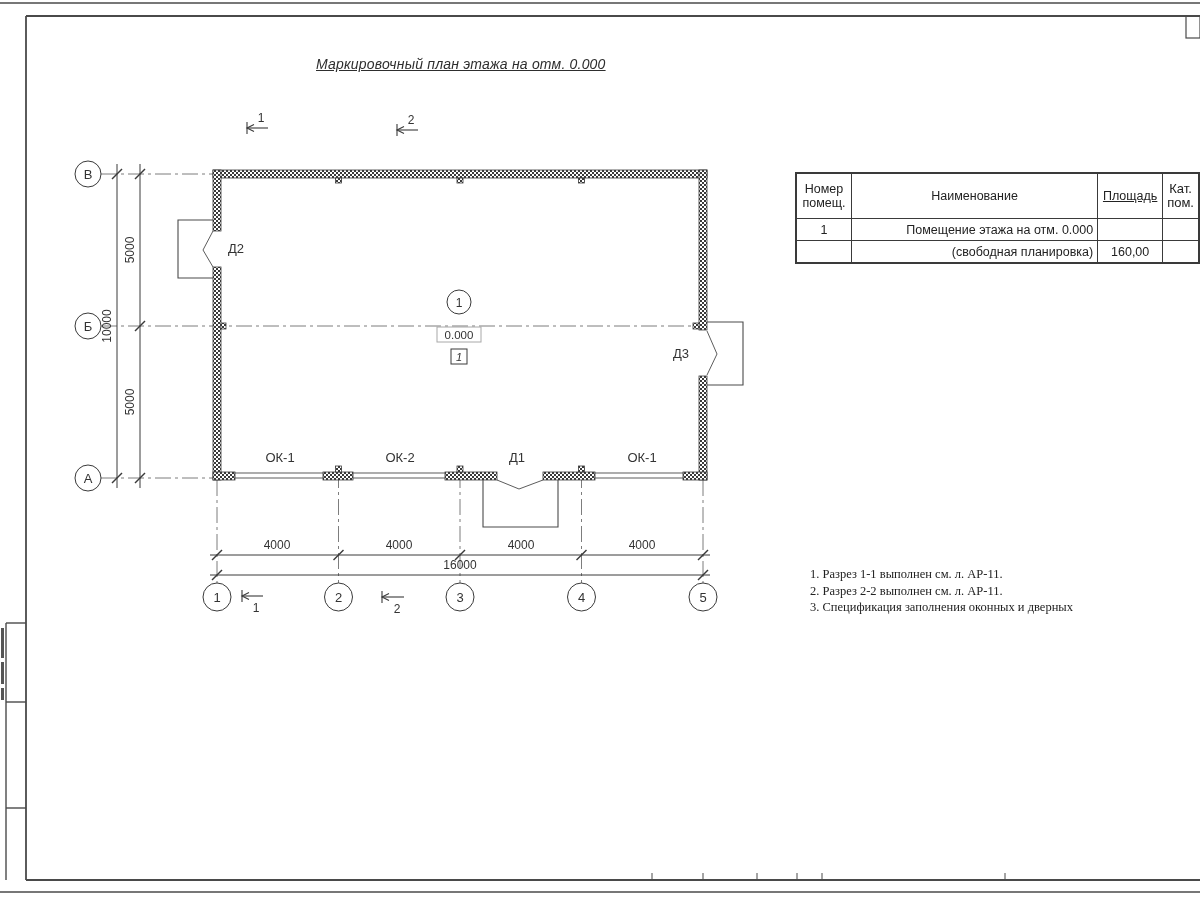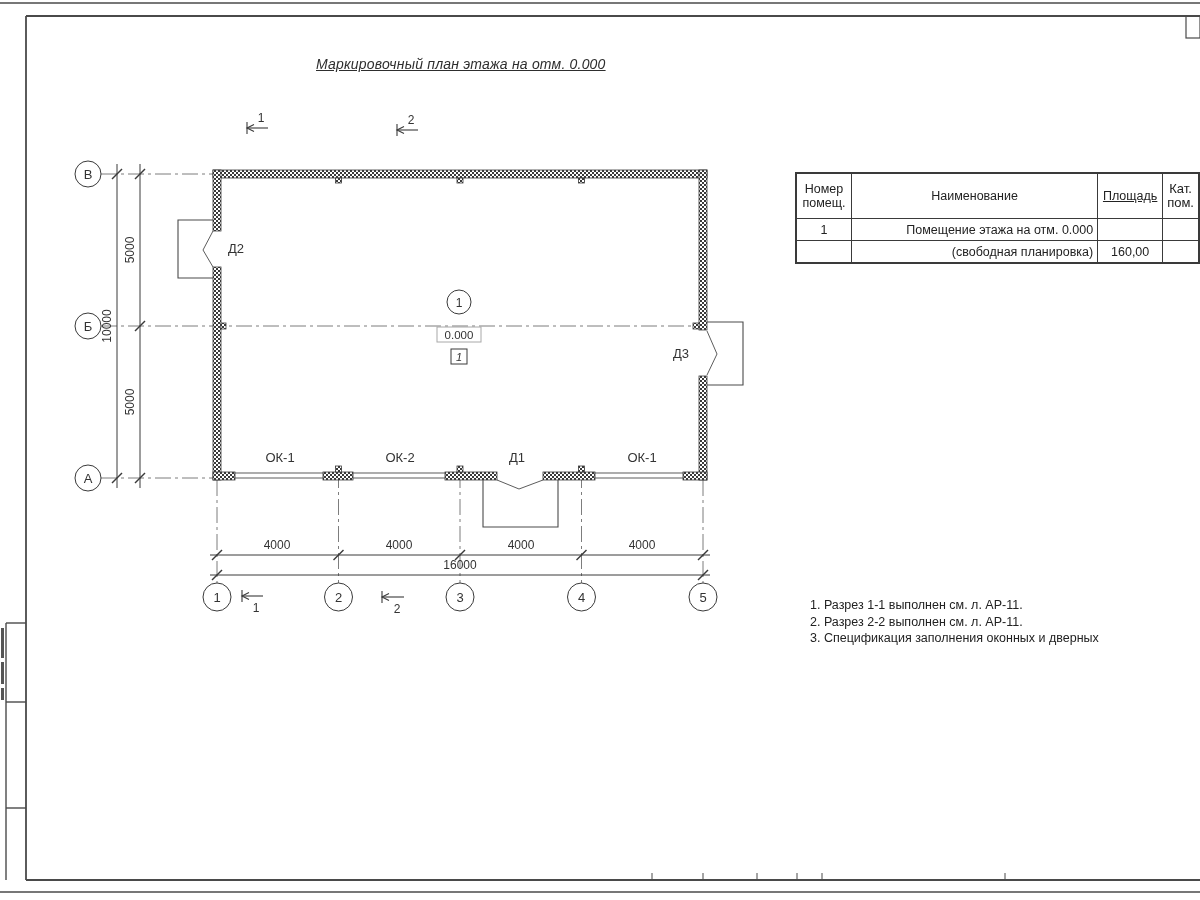--- a/index.html
+++ b/index.html
@@ -238,19 +238,19 @@
     </tr>
     <tr class="row">
       <td></td>
       <td class="l">(свободная планировка)</td>
       <td>160,00</td>
       <td></td>
     </tr>
   </tbody>
     </table>
 
-  <div class="notes abs" style="left:810px;top:597px;">
+  <div class="notes abs" style="left:810px;top:566px;font-family:Liberation Serif, serif;">
     <div class="note">1. Разрез 1-1 выполнен см. л. АР-11.</div>
     <div class="note">2. Разрез 2-2 выполнен см. л. АР-11.</div>
     <div class="note">3. Спецификация заполнения оконных и дверных</div>
   </div>
 
 </div>
 
 </body></html>

